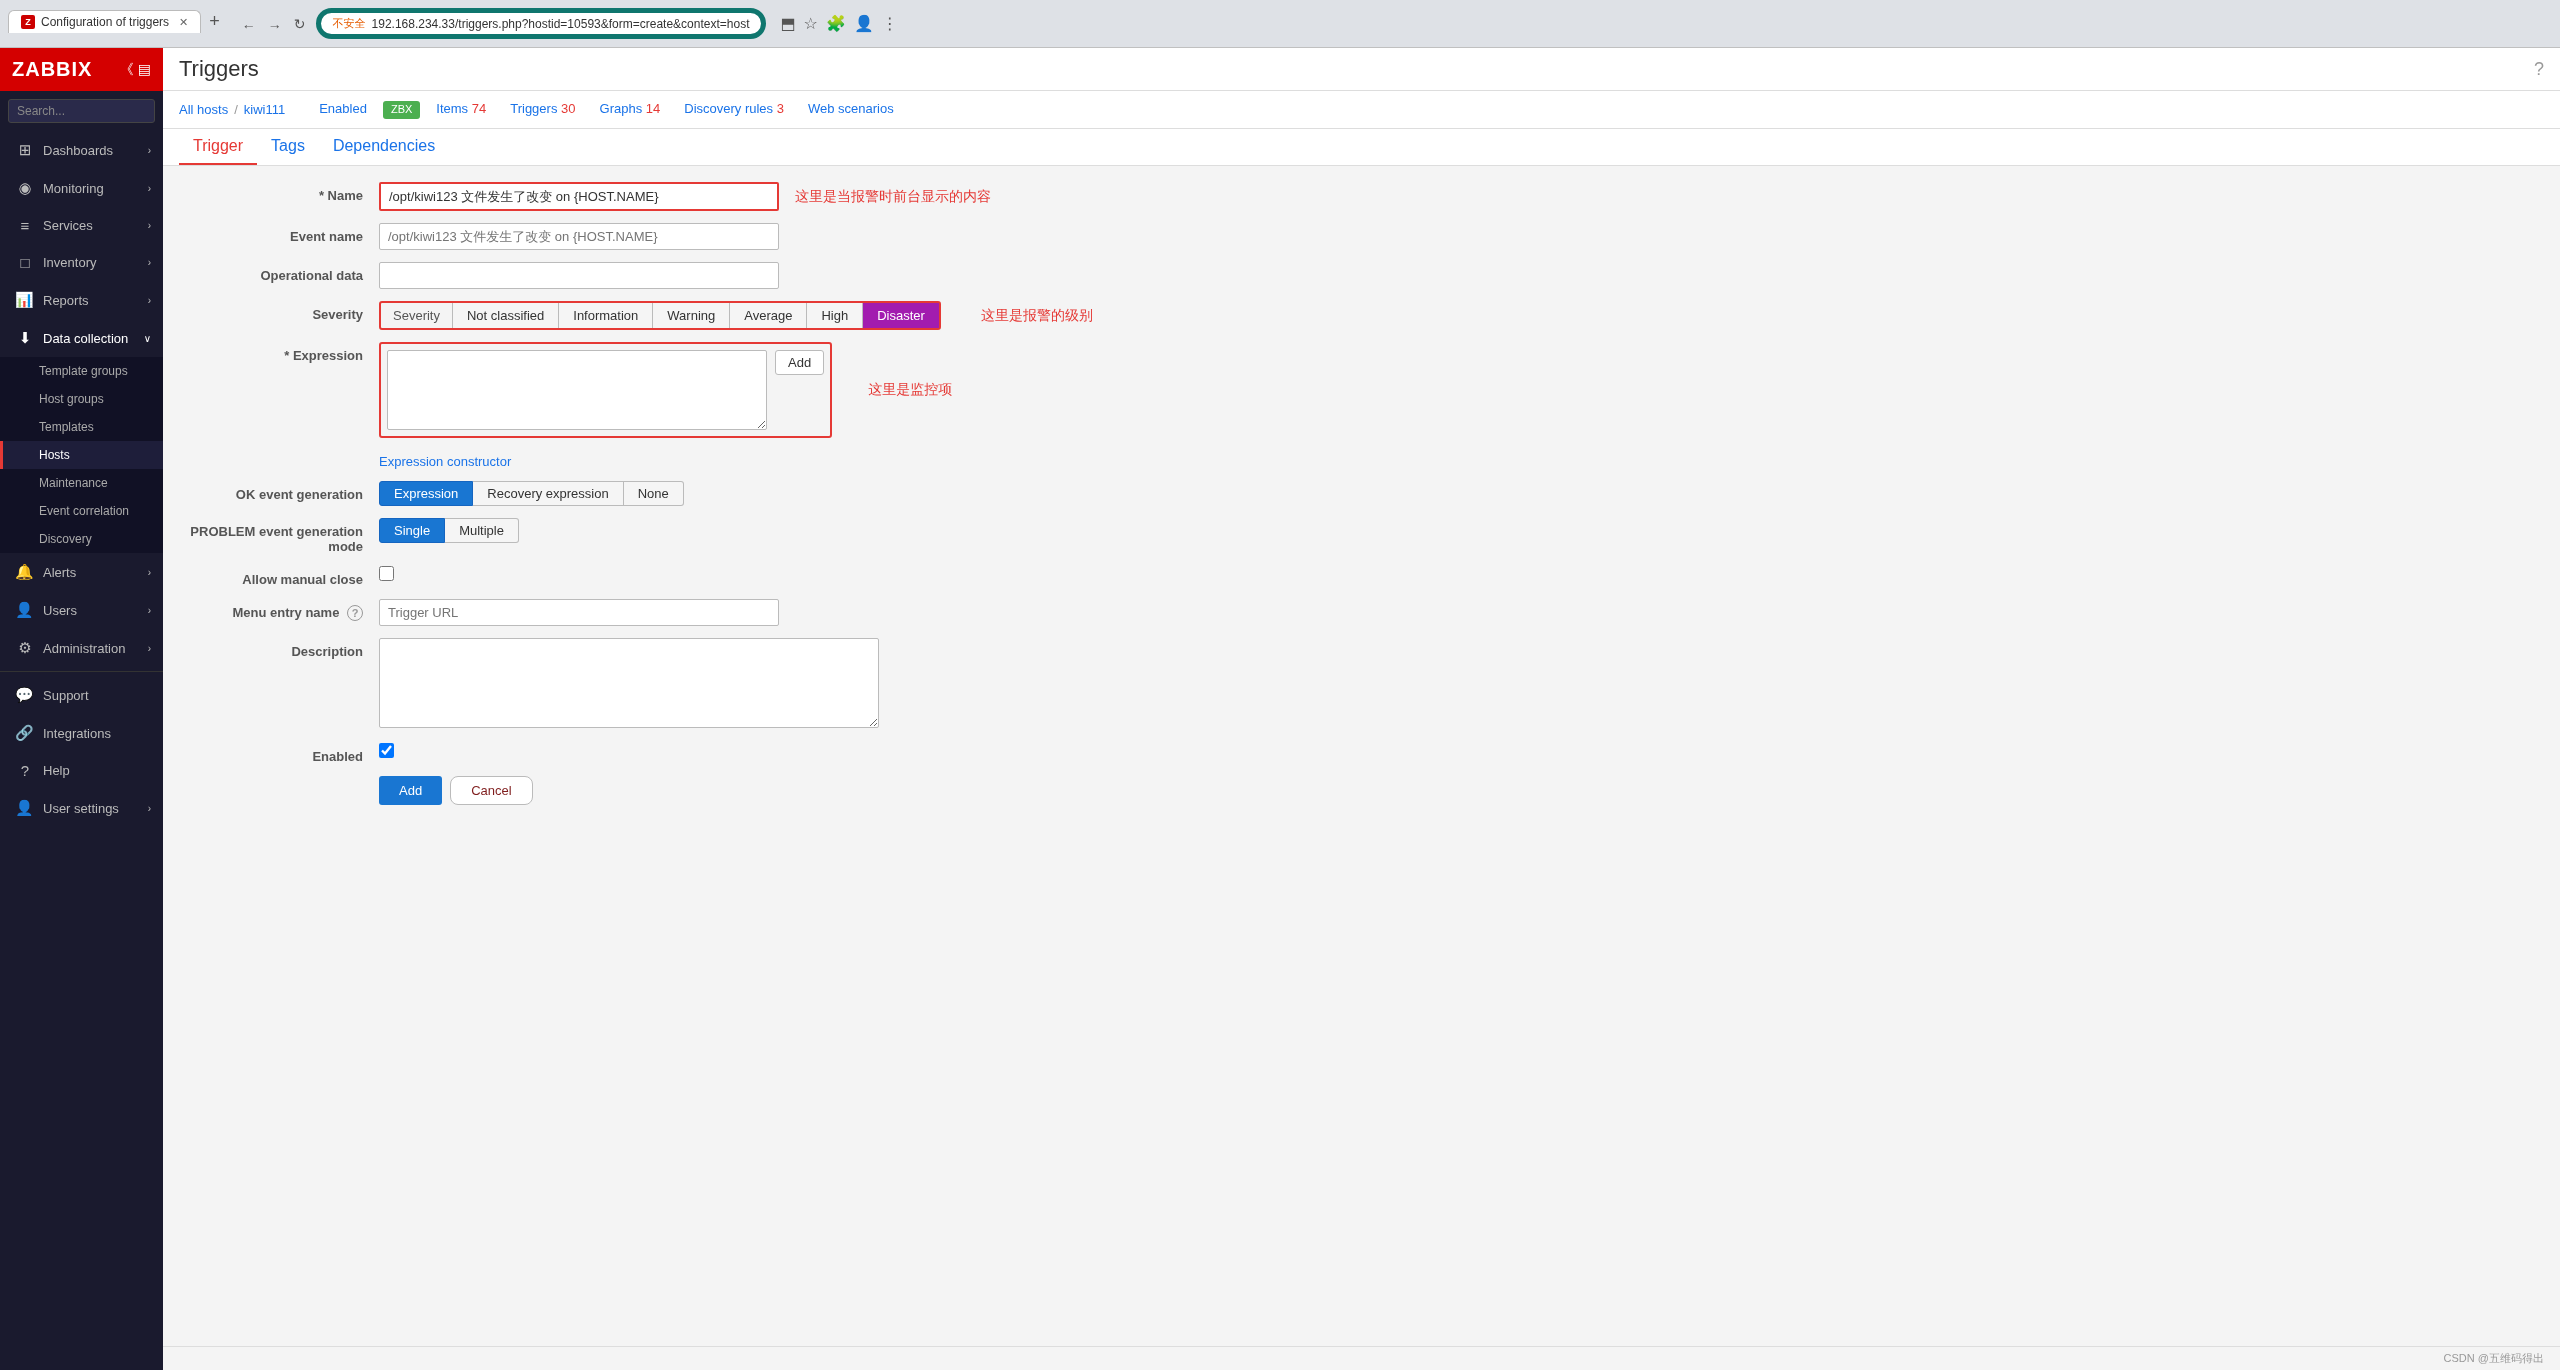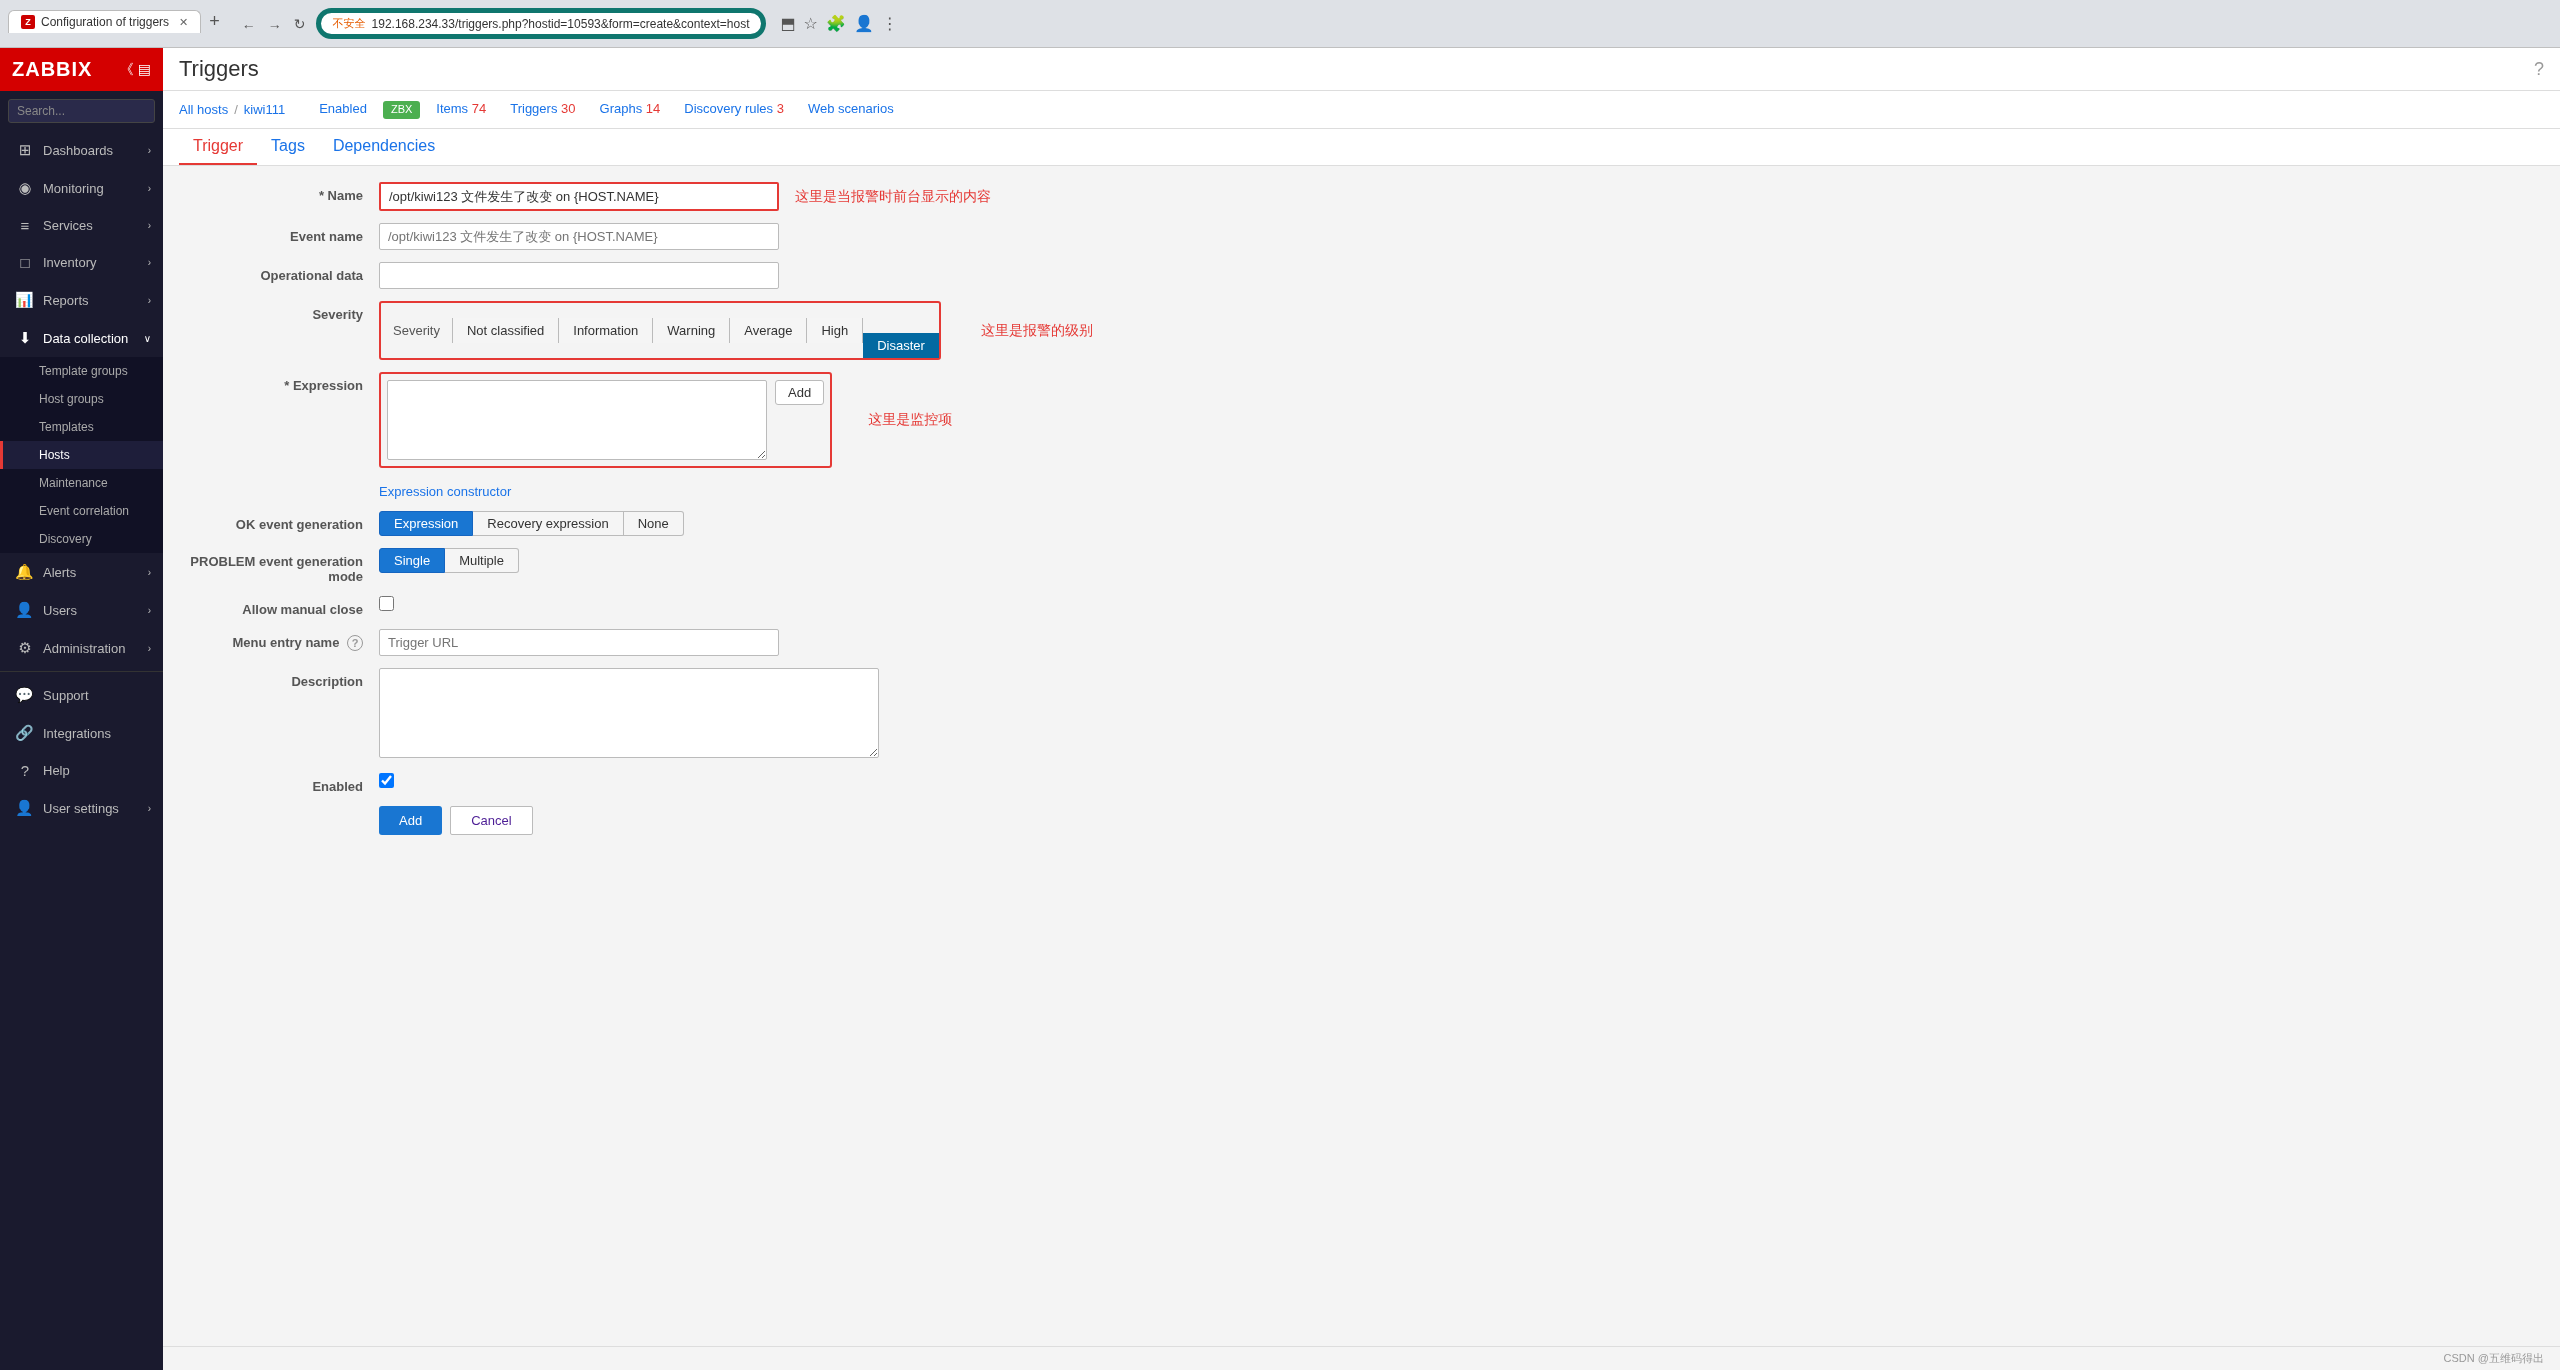--- a/index.html
+++ b/index.html
@@ -92,21 +92,21 @@
     .problems-btn-group { display: flex; gap: 0; }
     .problems-btn { padding: 4px 14px; border: 1px solid #bbb; background: #f5f5f5; cursor: pointer; font-size: 13px; color: #333; }
     .problems-btn:first-child { border-radius: 3px 0 0 3px; }
     .problems-btn:last-child { border-radius: 0 3px 3px 0; }
     .problems-btn + .problems-btn { border-left: none; }
     .problems-btn.active { background: #1976d2; color: #fff; border-color: #1565c0; }
 
     
     .form-checkbox { width: 15px; height: 15px; cursor: pointer; }
     .btn-primary { padding: 6px 20px; background: #1976d2; color: #fff; border: none; border-radius: 3px; cursor: pointer; font-size: 13px; }
-    .btn-secondary { padding: 6px 20px; background: #fff; color: #4c1d95; border: 1px solid #bbb; border-radius: 2px; cursor: pointer; font-size: 13px; }
+    .btn-secondary { padding: 6px 20px; background: #fff; color: #7f1d1d; border: 1px solid #bbb; border-radius: 8px; cursor: pointer; font-size: 13px; }
 
     
     .help-q { display: inline-flex; align-items: center; justify-content: center; width: 16px; height: 16px; border-radius: 50%; border: 1px solid #999; color: #999; font-size: 11px; cursor: pointer; margin-left: 4px; }
 
     
     .annotation-text { color: #e53935; font-size: 14px; }
 
     
     .footer { background: #f4f4f4; border-top: 1px solid #ddd; padding: 4px 16px; font-size: 11px; color: #999; text-align: right; }
 
@@ -327,21 +327,21 @@
         <div class="form-row">
           <div class="form-label">Severity</div>
           <div class="form-field severity-wrapper">
             <div class="severity-container">
               <span class="severity-label-left">Severity</span>
               <button class="severity-btn">Not classified</button>
               <button class="severity-btn">Information</button>
               <button class="severity-btn">Warning</button>
               <button class="severity-btn">Average</button>
               <button class="severity-btn">High</button>
-              <button class="severity-btn active" style="background:#0369a1;color:#fff;margin-top:30px;">Disaster</button>
+              <button class="severity-btn active" style="background:#a21caf;color:#fff;">Disaster</button>
             </div>
             <span class="annotation-text">这里是报警的级别</span>
           </div>
         </div>
 
         <div class="form-row">
           <div class="form-label">* Expression</div>
           <div class="form-field expression-wrapper">
             <div style="border:2px solid #e53935;padding:6px;border-radius:3px;display:inline-flex;align-items:flex-start;gap:8px;">
               <textarea class="expression-textarea" style="width: 380px; min-height: 80px; border: 1px solid rgb(187, 187, 187); border-radius: 2px; padding: 4px; font-size: 13px; resize: vertical;"></textarea>

